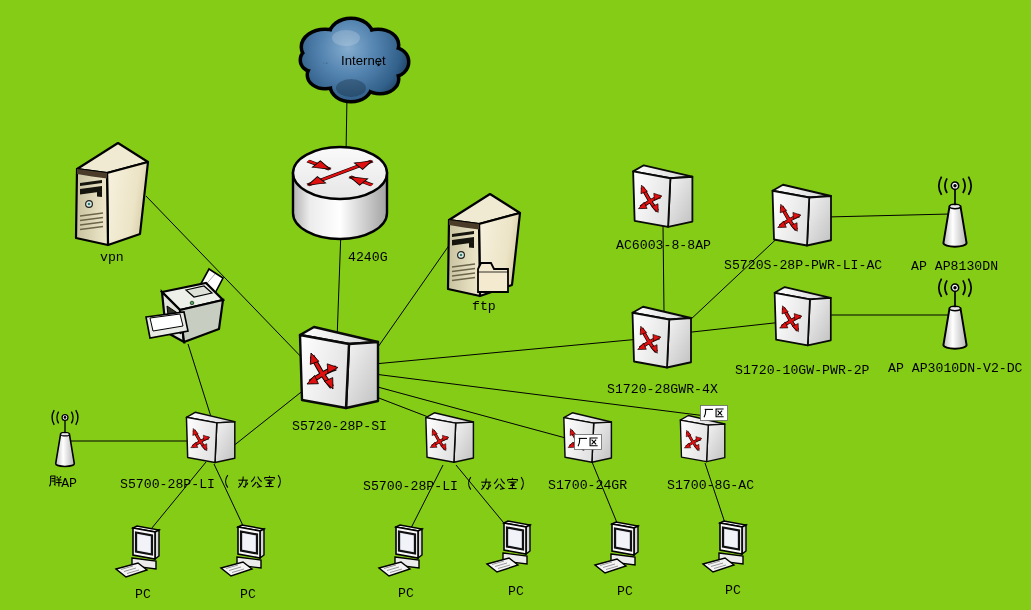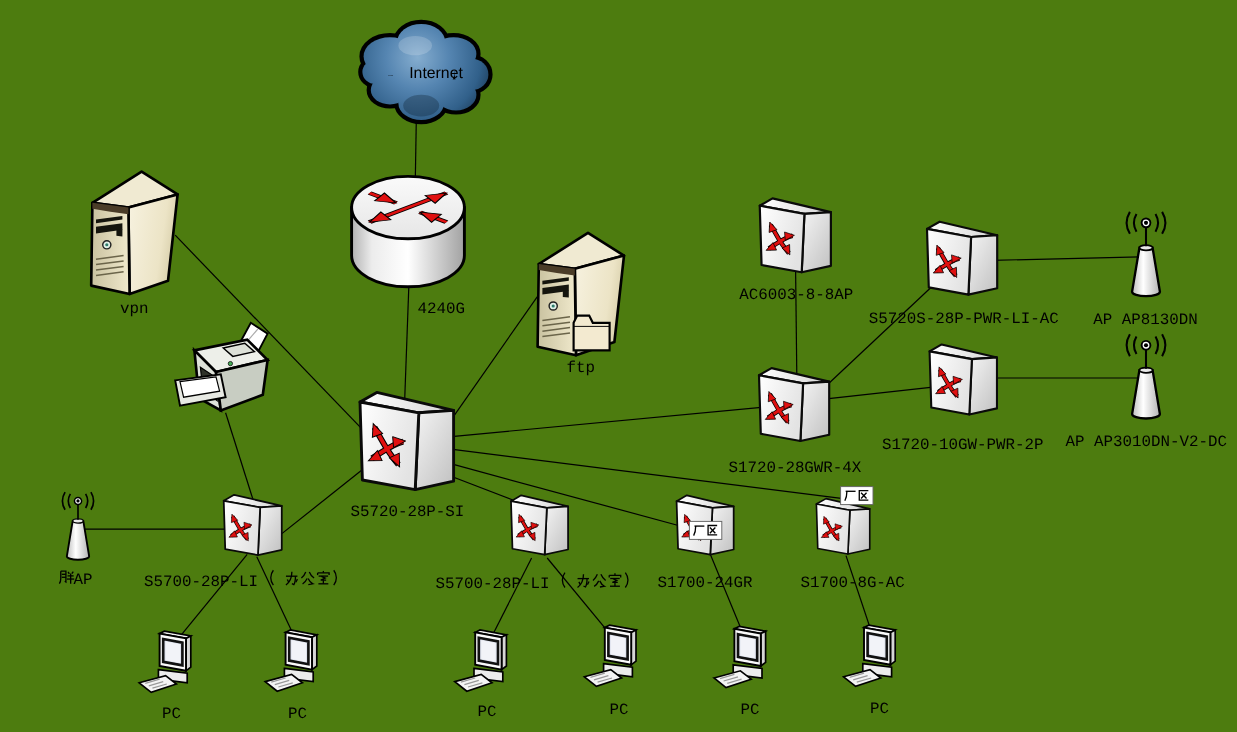--- a/index.html
+++ b/index.html
@@ -1,16 +1,16 @@
 <!DOCTYPE html>
 <html><head>
 <meta charset="utf-8">
 <style>
   html,body{margin:0;padding:0;background:#fff;}
-  #stage{position:relative;width:1031px;height:610px;background:#4d7c0f;overflow:hidden;}
+  #stage{position:relative;width:1031px;height:610px;background:#84cc16;overflow:hidden;}
   svg text{font-family:"Liberation Mono","DejaVu Sans Mono",monospace;font-size:13.2px;fill:#000;}
   svg text.cloud-text{font-family:"Liberation Sans",sans-serif;font-size:9.5px;}
 </style>
 </head>
 <body>
 
 <div id="stage">
 <svg id="diagram" width="1031" height="610" viewBox="0 0 1031 610">
   <defs>
     <linearGradient id="gFront" x1="0" y1="0" x2="1" y2="0.4">

